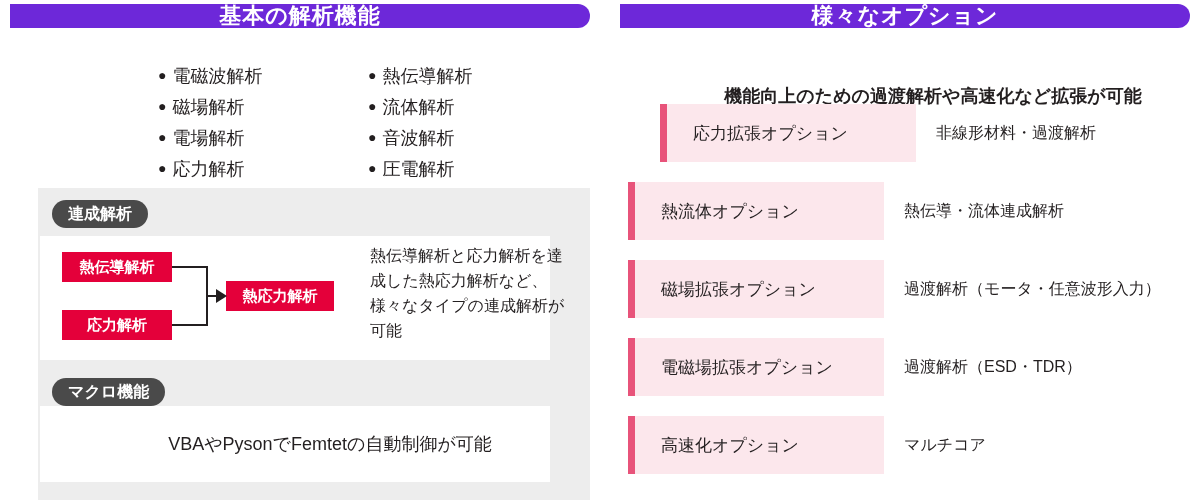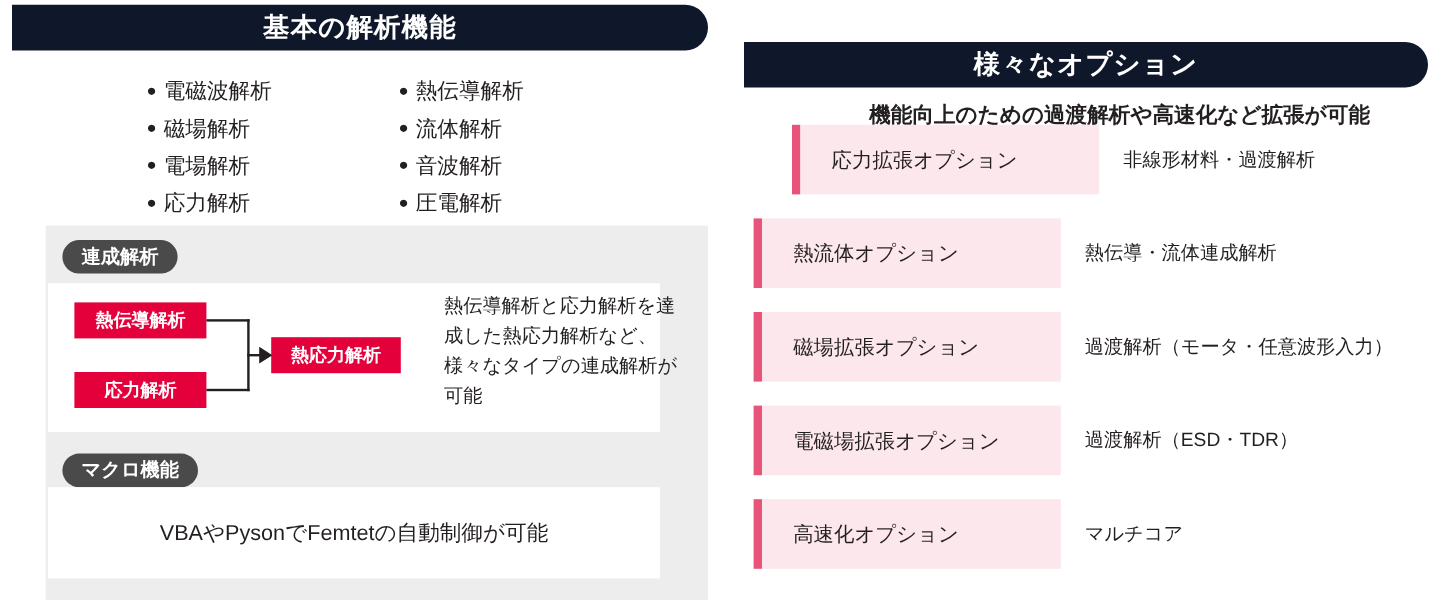--- a/index.html
+++ b/index.html
@@ -15,53 +15,53 @@
     overflow: hidden;
   }
   .page {
     position: relative;
     width: 1200px;
     height: 500px;
   }
   
   .panel-header {
     position: absolute;
-    background: #0f172a;
+    background: #6d28d9;
     color: #ffffff;
     font-size: 22px;
     font-weight: bold;
     letter-spacing: 1px;
     display: flex;
     align-items: center;
     justify-content: center;
     border-radius: 0 20px 20px 0;
-    height: 38px;
+    height: 24px;
     font-family: Liberation Mono, monospace;
   }
   #left-header {
     left: 10px;
     top: 4px;
     width: 580px;
   }
   #right-header {
     left: 620px;
     top: 4px;
     width: 570px;
-    margin-top: 31px;
   }
   
   .bullet-list {
     position: absolute;
     font-size: 18px;
     line-height: 30px;
   }
   #bullets-col1 { left: 122px; top: 60px; }
   #bullets-col2 { left: 332px; top: 60px; }
   .bullet-item {
     white-space: nowrap;
+    margin-left: 36px;
   }
   .bullet-item .dot {
     display: inline-block;
     font-size: 14px;
     margin-right: 6px;
     vertical-align: 2px;
   }
   .grey-box {
     position: absolute;
     background: #ededed;
@@ -149,20 +149,21 @@
   #macro-desc {
     position: absolute;
     left: 40px;
     top: 406px;
     width: 510px;
     height: 76px;
     display: flex;
     align-items: center;
     justify-content: center;
     font-size: 18px;
+    padding-left: 35px;
   }
   
   #right-lead {
     position: absolute;
     left: 648px;
     top: 60px;
     width: 570px;
     text-align: center;
     font-size: 18px;
     font-weight: bold;

